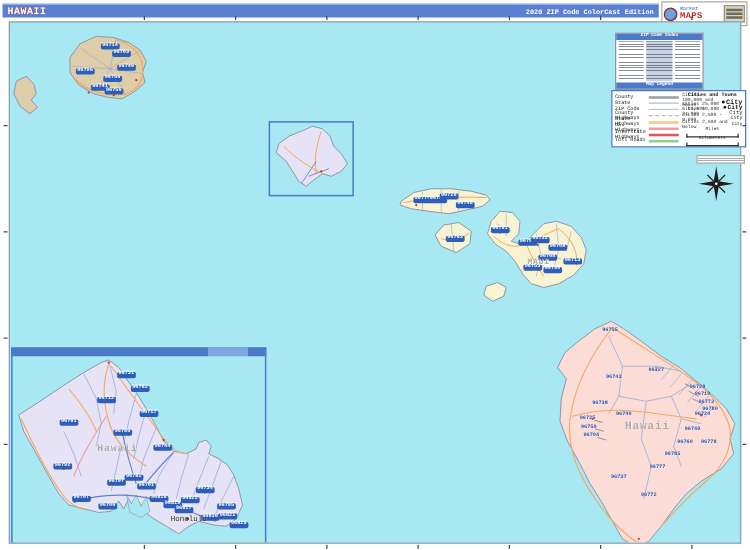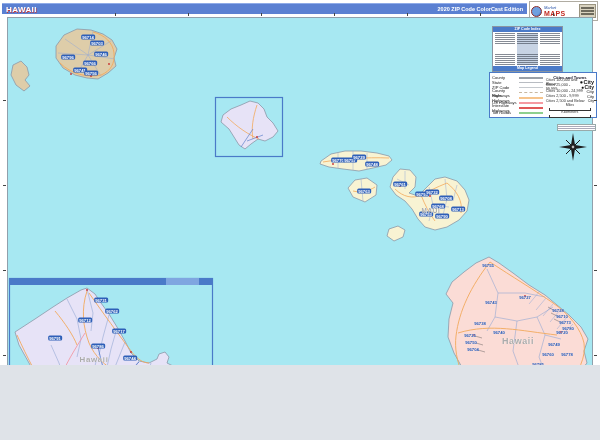--- a/index.html
+++ b/index.html
@@ -1,16 +1,16 @@
 <!DOCTYPE html>
 <html><head>
 <meta charset="utf-8">
 <style>
   html,body{margin:0;padding:0;background:#dfe3e8;font-family:"Liberation Sans",sans-serif;}
-  #stage{position:relative;width:600px;height:365px;background:#ffffff;overflow:hidden;}
+  #stage{position:relative;width:600px;height:440px;background:#ffffff;overflow:hidden;font-family:Liberation Mono, monospace;}
 
   
   #header{position:absolute;left:2px;top:3px;width:525px;height:11px;background:#5B80D2;
           border-top:1px solid #8FABE8;display:flex;align-items:center;justify-content:space-between;
           padding:0 4px;box-sizing:border-box;}
   #title{font-size:8px;font-weight:bold;color:#ffffff;letter-spacing:.4px;
          text-shadow:.5px .5px 0 #c43c3c;}
   #edition{font-size:5.5px;font-weight:bold;color:#ffffff;}
 
   

